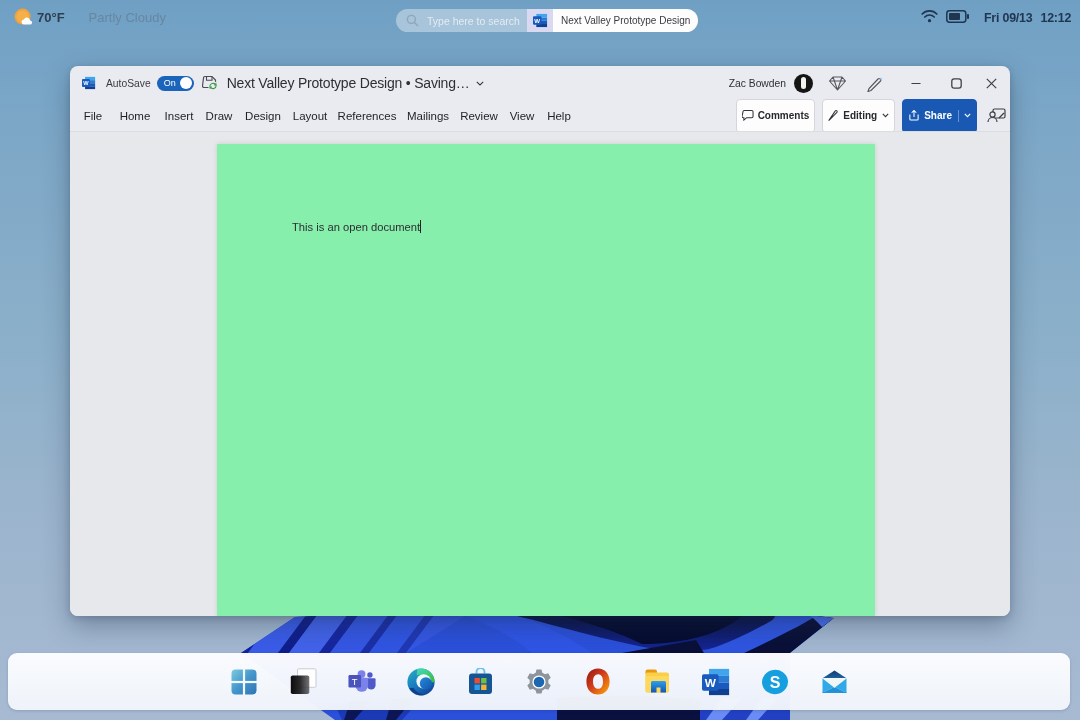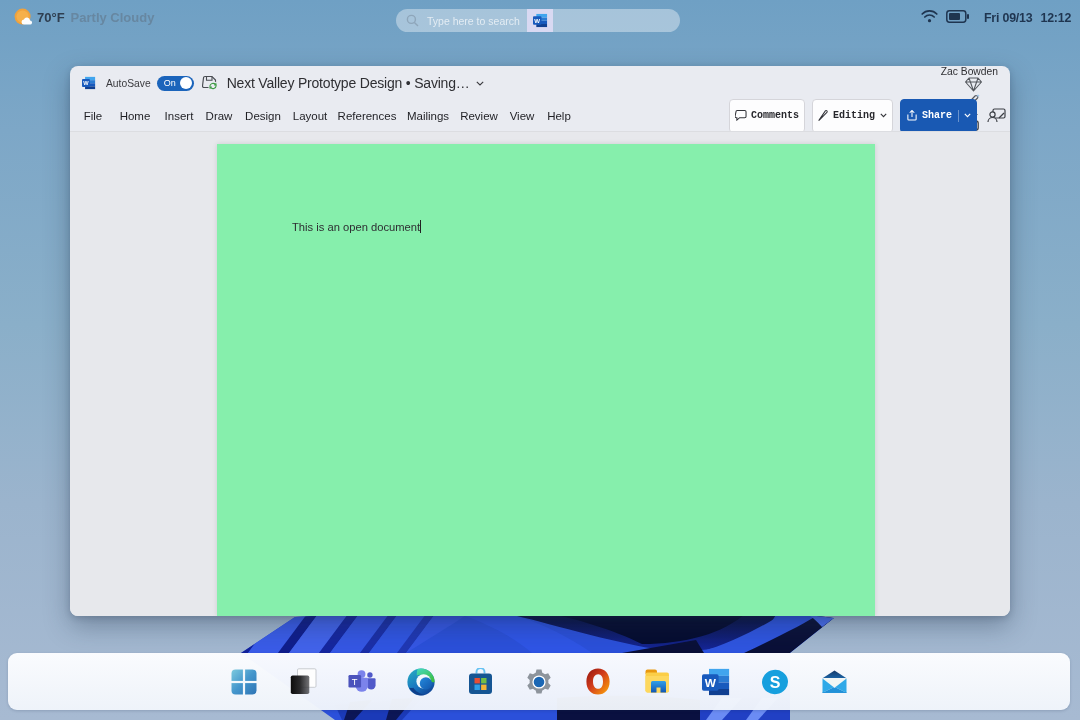--- a/index.html
+++ b/index.html
@@ -5,21 +5,21 @@
   * { margin:0; padding:0; box-sizing:border-box; }
   html,body { width:1080px; height:720px; overflow:hidden; }
   body { font-family:"Liberation Sans", sans-serif; position:relative;
          background:linear-gradient(180deg,#6fa0c4 0%, #7da7c7 18%, #8aafc9 45%, #9bb4cd 70%, #a7bad2 100%); }
   .abs { position:absolute; }
 
   
   #topbar { position:absolute; top:0; left:0; width:876px; height:40px; }
   #weather { position:absolute; left:14px; top:8px; display:flex; align-items:center; }
   #weather .t { font-size:13px; font-weight:bold; color:#2e3e50; margin-left:5px; }
-  #weather .c { font-size:13px; color:#6787a1; margin-left:6px;font-weight:bold; }
+  #weather .c { font-size:13px; color:#6787a1; margin-left:24px; }
   #searchpill { position:absolute; left:396px; top:9px; width:284px; height:23px;
     border-radius:12px; background:rgba(255,255,255,0.38); display:flex; align-items:center; }
   #searchpill .ph { color:rgba(255,255,255,0.68); font-size:10.5px; margin-left:8px; }
   #pill-word { position:absolute; left:527px; top:9px; height:23px; width:26px; background:#d9d9f2; display:flex; align-items:center; justify-content:center; }
   #pill-app { position:absolute; left:553px; top:9px; height:23px; padding:0 8px; background:#fdfdfe; border-radius:0 12px 12px 0; display:flex; align-items:center; font-size:10px; color:#3b3b42; }
   #clock { position:absolute; left:984px; top:11px; font-size:12.4px; color:#1f3550; font-weight:bold; white-space:nowrap; letter-spacing:-0.2px;}
   #tray-icons { position:absolute; left:921px; top:9px; display:flex; gap:8px; align-items:center;}
 
   
   #win { position:absolute; left:70px; top:66px; width:940px; height:550px;
@@ -27,32 +27,32 @@
   #titlebar { position:absolute; top:0; left:0; width:100%; height:34px; }
   #titlebar .left { position:absolute; left:12px; top:0; height:34px; display:flex; align-items:center; }
   .autosave { font-size:10.3px; color:#3a3a3e; margin-left:10px; }
   .toggle { width:37px; height:15px; border-radius:8px; background:#1b64bb; margin-left:6px; position:relative; }
   .toggle .on { position:absolute; left:7px; top:2px; color:#fff; font-size:9px; }
   .toggle .knob { position:absolute; right:2px; top:1.5px; width:12px; height:12px; border-radius:50%; background:#fff; }
   .wtitle { font-size:14px; color:#2f2f33; margin-left:9px; white-space:nowrap; letter-spacing:-0.2px; }
   #wsearch { position:absolute; left:363px; top:4px; width:255px; height:27px; background:#fefefe;
     border:1px solid #cfd2d9; border-radius:4px; display:flex; align-items:center; }
   #wsearch .txt { color:#60646c; font-size:11.5px; margin-left:8px; }
-  #titlebar .right { position:absolute; right:4px; top:0; height:34px; display:flex; align-items:center; gap:0;flex-direction:column; }
+  #titlebar .right { position:absolute; right:4px; top:0; height:34px; display:flex; align-items:center; gap:0; }
   .zac { font-size:10.3px; color:#2f2f33; margin-right:8px; }
   .avatar { width:19px; height:19px; border-radius:50%; background:#151514; position:relative; overflow:hidden; margin-right:5px; }
   .avatar:after { content:""; position:absolute; left:7px; top:3.5px; width:5px; height:12px; background:#f4f2ee; border-radius:2.5px; }
   .cap { height:34px; display:flex; align-items:center; justify-content:center; }
 
   
   #menurow { position:absolute; top:34px; left:0; width:100%; height:31px; }
   #tabs { position:absolute; left:0px; top:0; height:31px; display:flex; align-items:center; }
   #tabs span { font-size:11.5px; color:#1f1f24;text-align:right; }
   #ribbonright { position:absolute; right:4px; top:0px; height:31px; display:flex; align-items:center; gap:7px; }
-  .rbtn { height:28px; background:#fdfdfe; border:1px solid #d5d5da; border-radius:4px; display:flex; align-items:center; padding:16px 5px; font-size:10px; font-weight:bold; color:#27272c;font-family:Liberation Mono, monospace; }
+  .rbtn { height:28px; background:#fdfdfe; border:1px solid #d5d5da; border-radius:4px; display:flex; align-items:center; padding:16px 5px; font-size:10px; font-weight:bold; color:#27272c; }
   .rbtn.share { background:#1959b3; border-color:#1959b3; color:#fff; }
 
   
   #docarea { position:absolute; top:65px; left:0; width:100%; height:485px; background:#e7e8ec; border-top:1px solid #dcdde1; }
   #page { position:absolute; left:147px; top:12px; width:658px; height:473px; background:#86efac; box-shadow:0 0 5px rgba(0,0,0,0.12); }
   #page .text { position:absolute; left:75px; top:76px; font-size:11.2px; color:#2e2e32; white-space:nowrap; }
   #page .caret { display:inline-block; width:1px; height:13px; background:#222; vertical-align:-2px; }
 
   
   #taskbar { position:absolute; left:8px; top:653px; width:1062px; height:57px; border-radius:9px;
@@ -124,20 +124,21 @@
     <svg width="15" height="15" viewBox="0 0 32 32">
       <rect x="7" y="2" width="23" height="28" rx="2" fill="#fff"></rect>
       <rect x="7" y="2" width="23" height="7.5" fill="#41a5ee"></rect>
       <rect x="7" y="9.5" width="23" height="7" fill="#2b7cd3"></rect>
       <rect x="7" y="16.5" width="23" height="7" fill="#185abd"></rect>
       <rect x="7" y="23.5" width="23" height="6.5" fill="#103f91"></rect>
       <rect x="0" y="7" width="18" height="18" rx="2" fill="#185abd"></rect>
       <text x="9" y="21" font-size="13" fill="#fff" text-anchor="middle" font-weight="bold" font-family="Liberation Sans">W</text>
     </svg>
   </div>
+  <div id="pill-app">Next Valley Prototype Design</div>
   <div id="tray-icons">
     <svg width="17" height="14" viewBox="0 0 17 14">
       <path d="M1.2,5 a10,10 0 0 1 14.6,0" fill="none" stroke="#1f3550" stroke-width="1.7" stroke-linecap="round"></path>
       <path d="M3.8,8 a6.5,6.5 0 0 1 9.4,0" fill="none" stroke="#1f3550" stroke-width="1.7" stroke-linecap="round"></path>
       <circle cx="8.5" cy="11.7" r="1.6" fill="#1f3550"></circle>
     </svg>
     <svg width="23" height="13" viewBox="0 0 23 13">
       <rect x="0.8" y="0.8" width="19" height="11.4" rx="2.6" fill="none" stroke="#1f3550" stroke-width="1.5"></rect>
       <rect x="3" y="3" width="11" height="7" rx="1" fill="#1f3550"></rect>
       <rect x="21" y="4" width="2" height="5" rx="1" fill="#1f3550"></rect>

